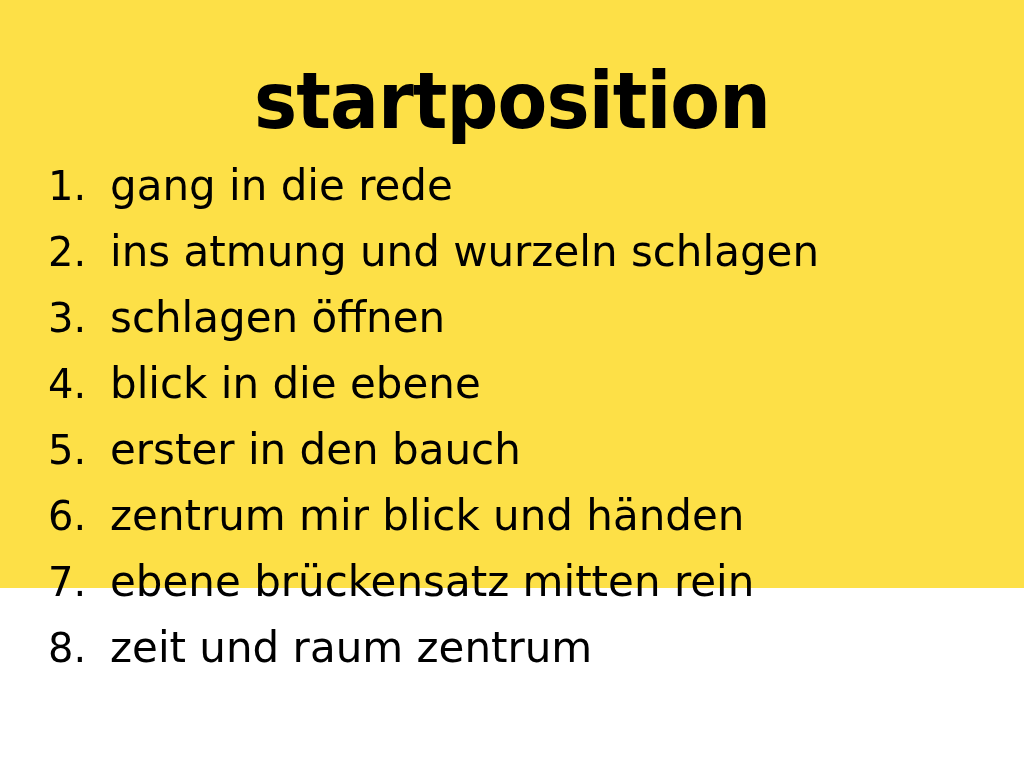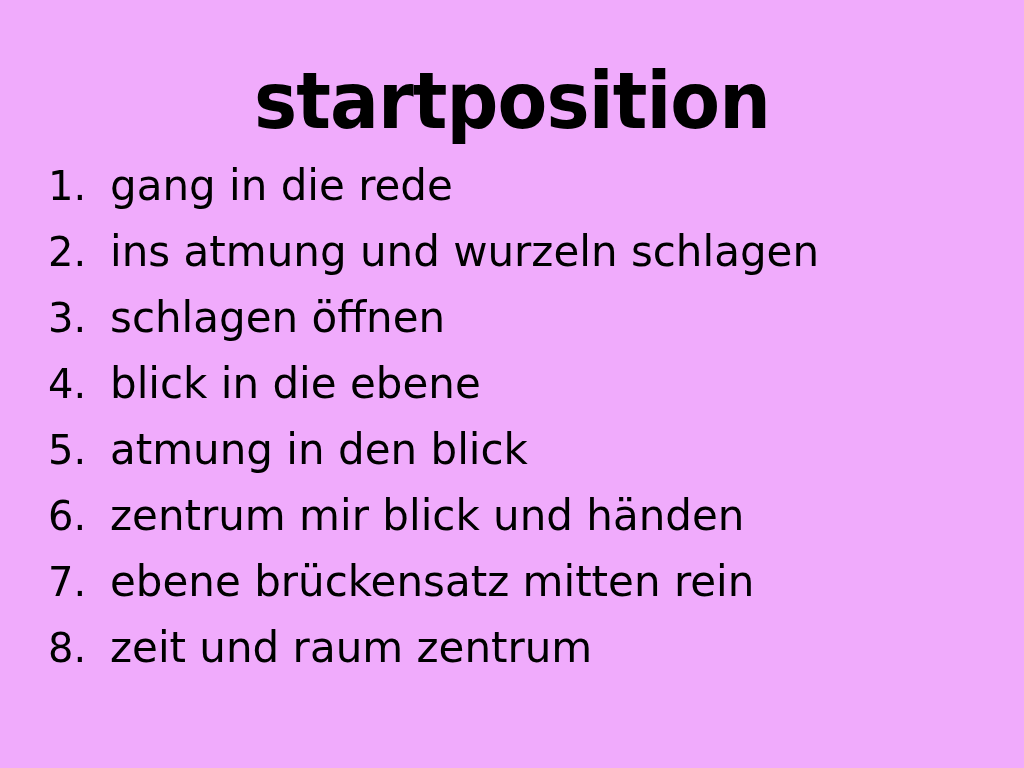--- a/index.html
+++ b/index.html
@@ -10,22 +10,22 @@
   body {
     width: 1024px;
     height: 768px;
     overflow: hidden;
     font-family: "Liberation Sans", sans-serif;
     color: #000000;
   }
   .slide {
     position: relative;
     width: 1024px;
-    height: 768px;
-    background: #f0abfc;
+    height: 588px;
+    background: #fde047;
     box-sizing: border-box;
     text-decoration: underline;
   }
   .slide-title {
     position: absolute;
     top: 56px;
     left: 0;
     width: 1024px;
     text-align: center;
     font-family: "DejaVu Sans", sans-serif;
@@ -88,21 +88,21 @@
     <li class="list-item">
       <span class="item-number">3.</span>
       <span class="item-text">schlagen öffnen</span>
     </li>
     <li class="list-item">
       <span class="item-number">4.</span>
       <span class="item-text">blick in die ebene</span>
     </li>
     <li class="list-item">
       <span class="item-number">5.</span>
-      <span class="item-text">atmung in den blick</span>
+      <span class="item-text">erster in den bauch</span>
     </li>
     <li class="list-item">
       <span class="item-number">6.</span>
       <span class="item-text">zentrum mir blick und händen</span>
     </li>
     <li class="list-item">
       <span class="item-number">7.</span>
       <span class="item-text">ebene brückensatz mitten rein</span>
     </li>
     <li class="list-item">

